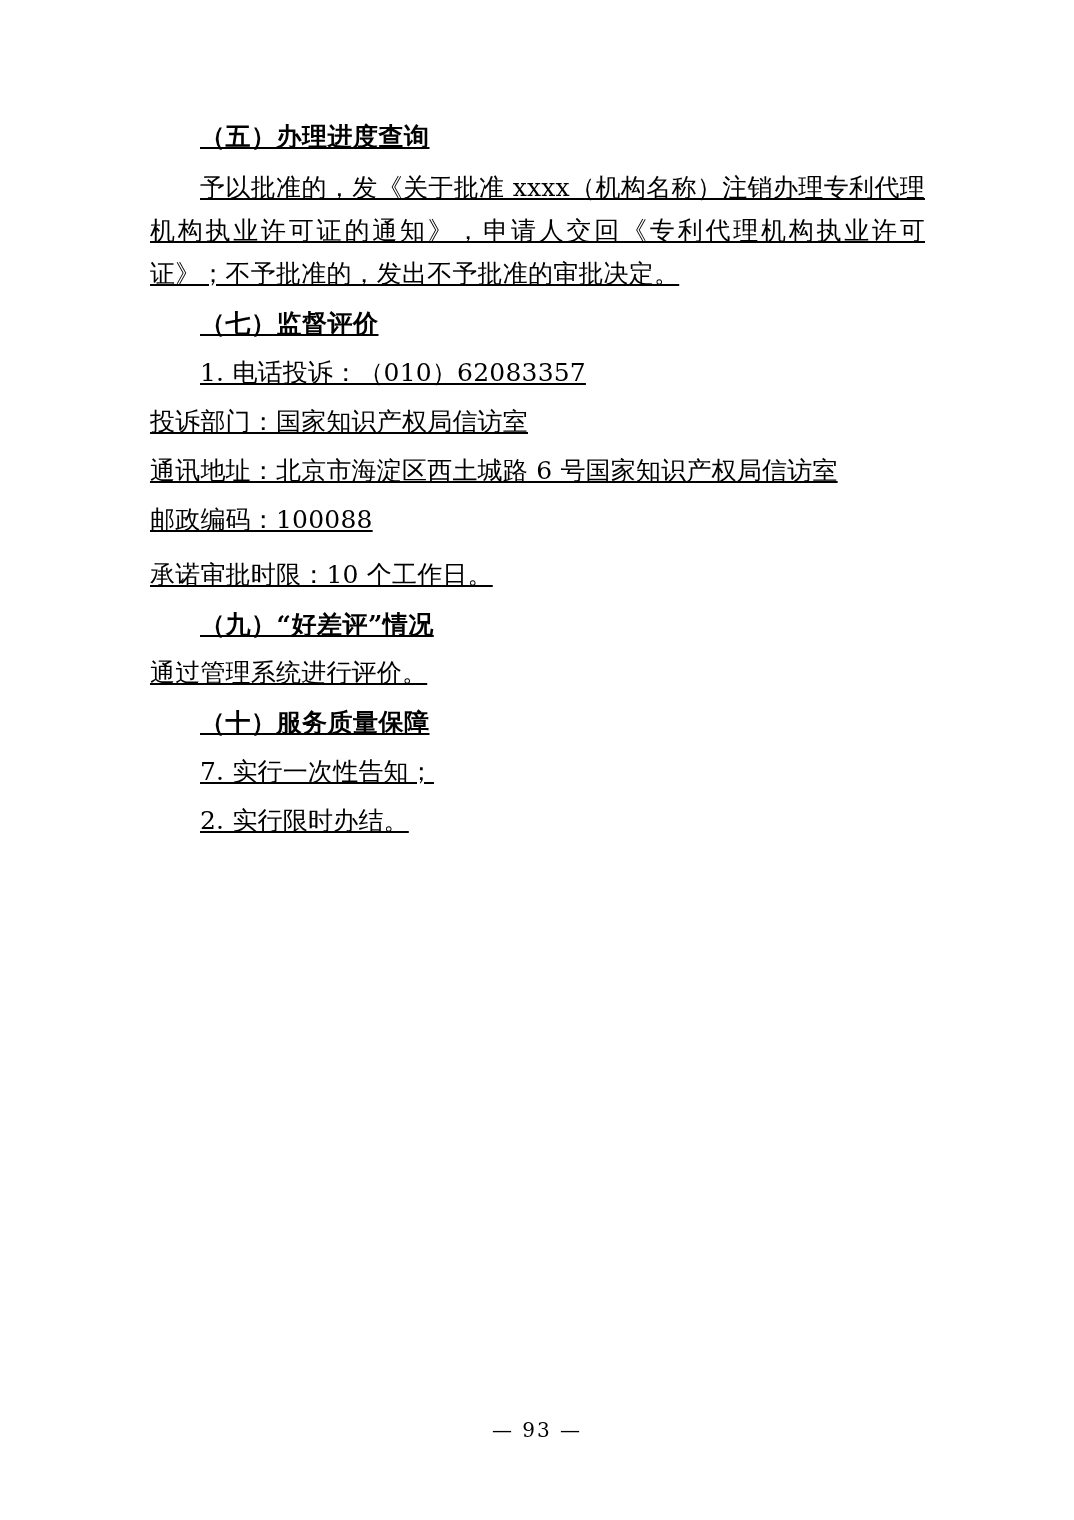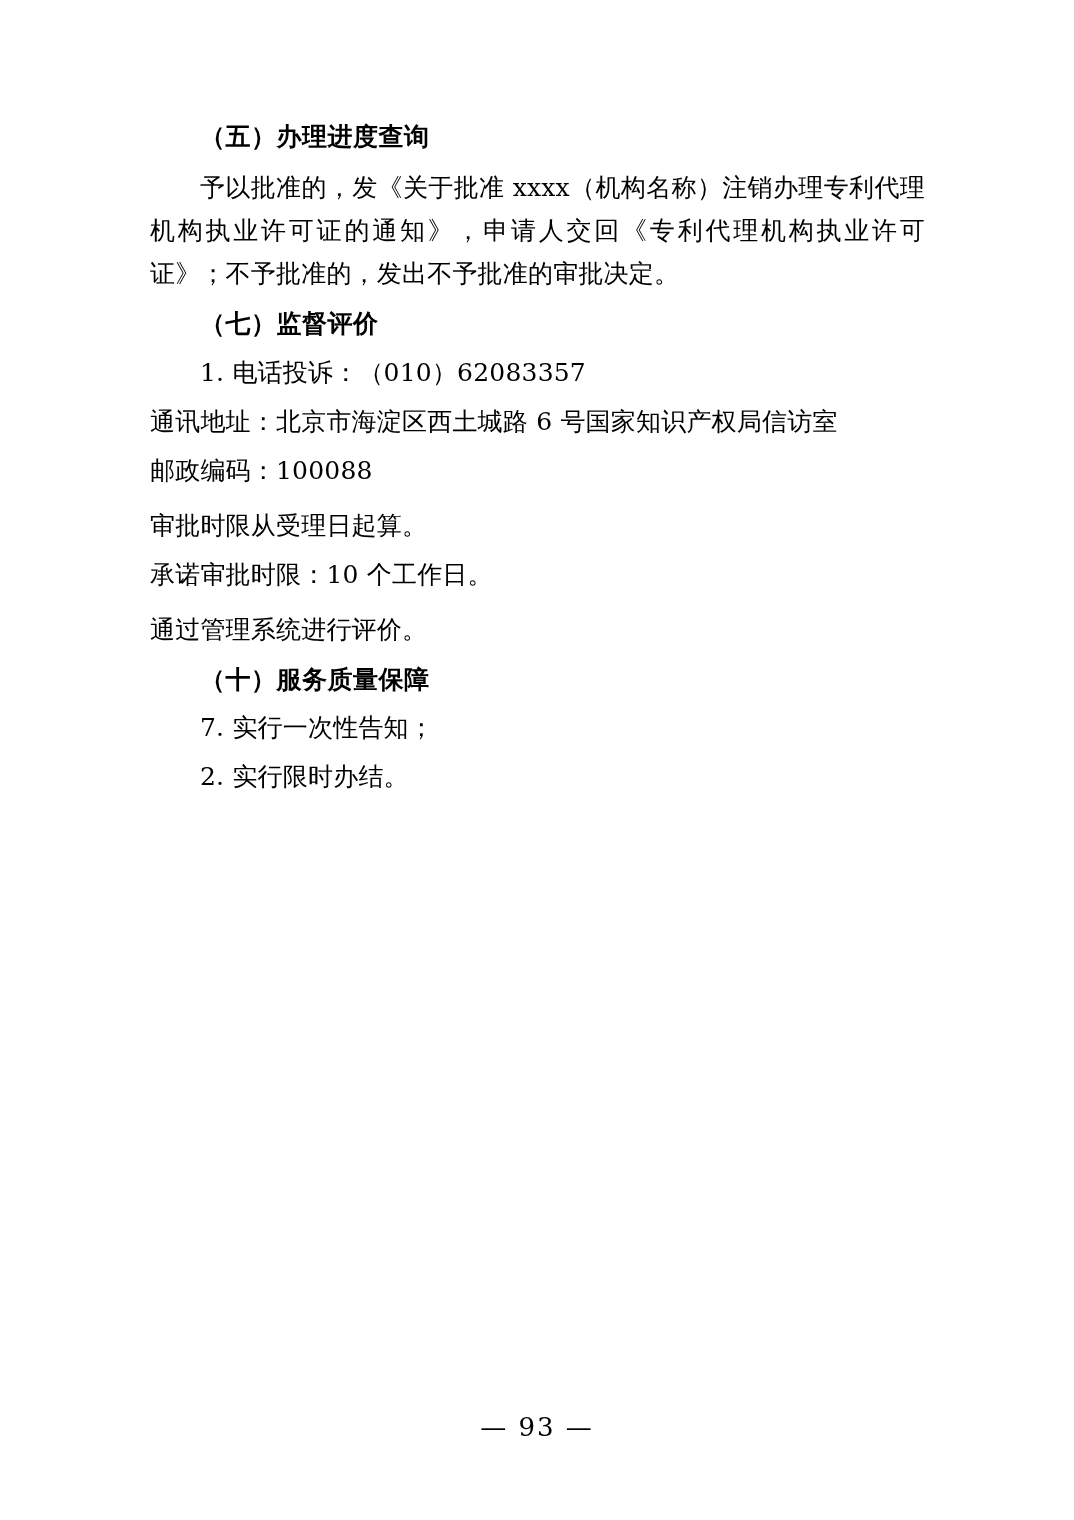--- a/index.html
+++ b/index.html
@@ -14,20 +14,21 @@
     font-family: "DejaVu Serif", "Liberation Serif", serif;
     color: #000000;
   }
   .page {
     position: absolute;
     top: 0; left: 0;
     width: 1074px;
     height: 1520px;
     box-sizing: border-box;
     padding: 120px 150px 0 150px;
+    text-decoration: underline;
   }
   .content {
     width: 775px;
     margin: 0 auto;
   }
   .section-heading {
     font-family: "DejaVu Serif", "Liberation Serif", serif;
     font-weight: bold;
     font-size: 25px;
     line-height: 1.35;
@@ -54,21 +55,21 @@
   }
   .block {
     margin-bottom: 12px;
   }
   .page-number {
     position: absolute;
     left: 0;
     right: 0;
     bottom: 78px;
     text-align: center;
-    font-size: 26px;
+    font-size: 20px;
     font-family: "DejaVu Serif", "Liberation Serif", serif;
     letter-spacing: 2px;
   }
 </style>
 </head>
 <body>
 
 <div class="page">
   <div class="content">
 
@@ -76,30 +77,31 @@
       <div class="section-heading">（五）办理进度查询</div>
     </div>
 
     <div class="block">
       <p class="body-text indent">予以批准的，发《关于批准 xxxx（机构名称）注销办理专利代理机构执业许可证的通知》，申请人交回《专利代理机构执业许可证》；不予批准的，发出不予批准的审批决定。</p>
     </div>
 
     <div class="block">
       <div class="section-heading">（七）监督评价</div>
       <p class="body-text indent">1. 电话投诉：（010）62083357</p>
+      <p class="body-text noindent">投诉部门：国家知识产权局信访室</p>
       <p class="body-text noindent">通讯地址：北京市海淀区西土城路 6 号国家知识产权局信访室</p>
       <p class="body-text noindent">邮政编码：100088</p>
     </div>
 
     <div class="block">
-      <p class="body-text noindent">审批时限从受理日起算。</p>
       <p class="body-text noindent">承诺审批时限：10 个工作日。</p>
     </div>
 
     <div class="block">
+      <div class="section-heading">（九）“好差评”情况</div>
       <p class="body-text noindent">通过管理系统进行评价。</p>
     </div>
 
     <div class="block">
       <div class="section-heading">（十）服务质量保障</div>
       <p class="body-text indent">7. 实行一次性告知；</p>
       <p class="body-text indent">2. 实行限时办结。</p>
     </div>
 
   </div>

